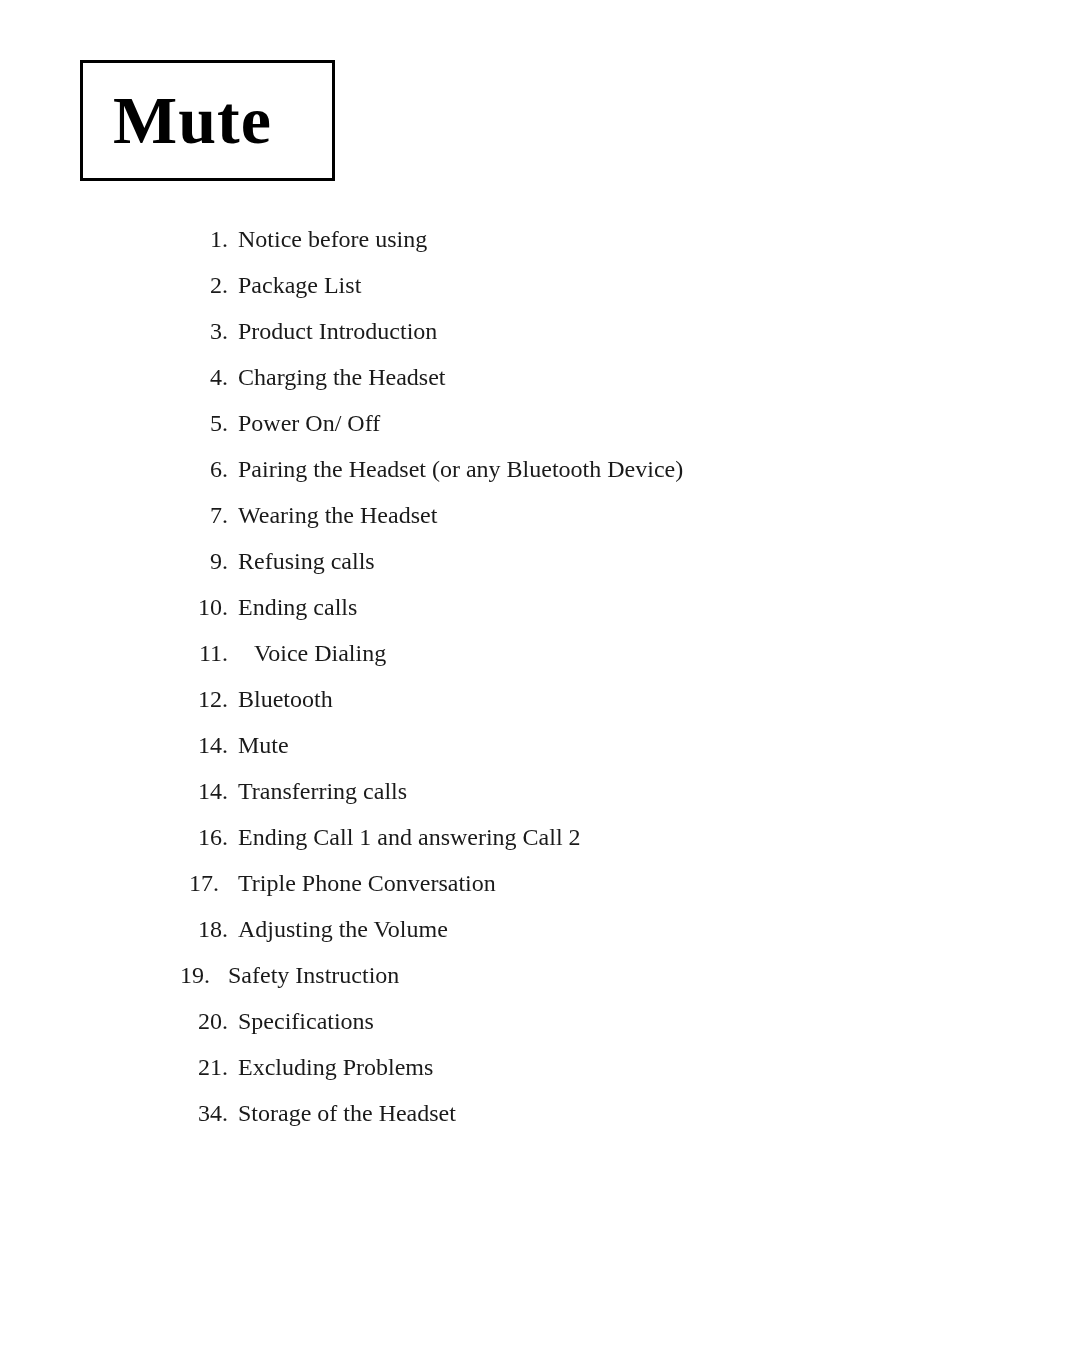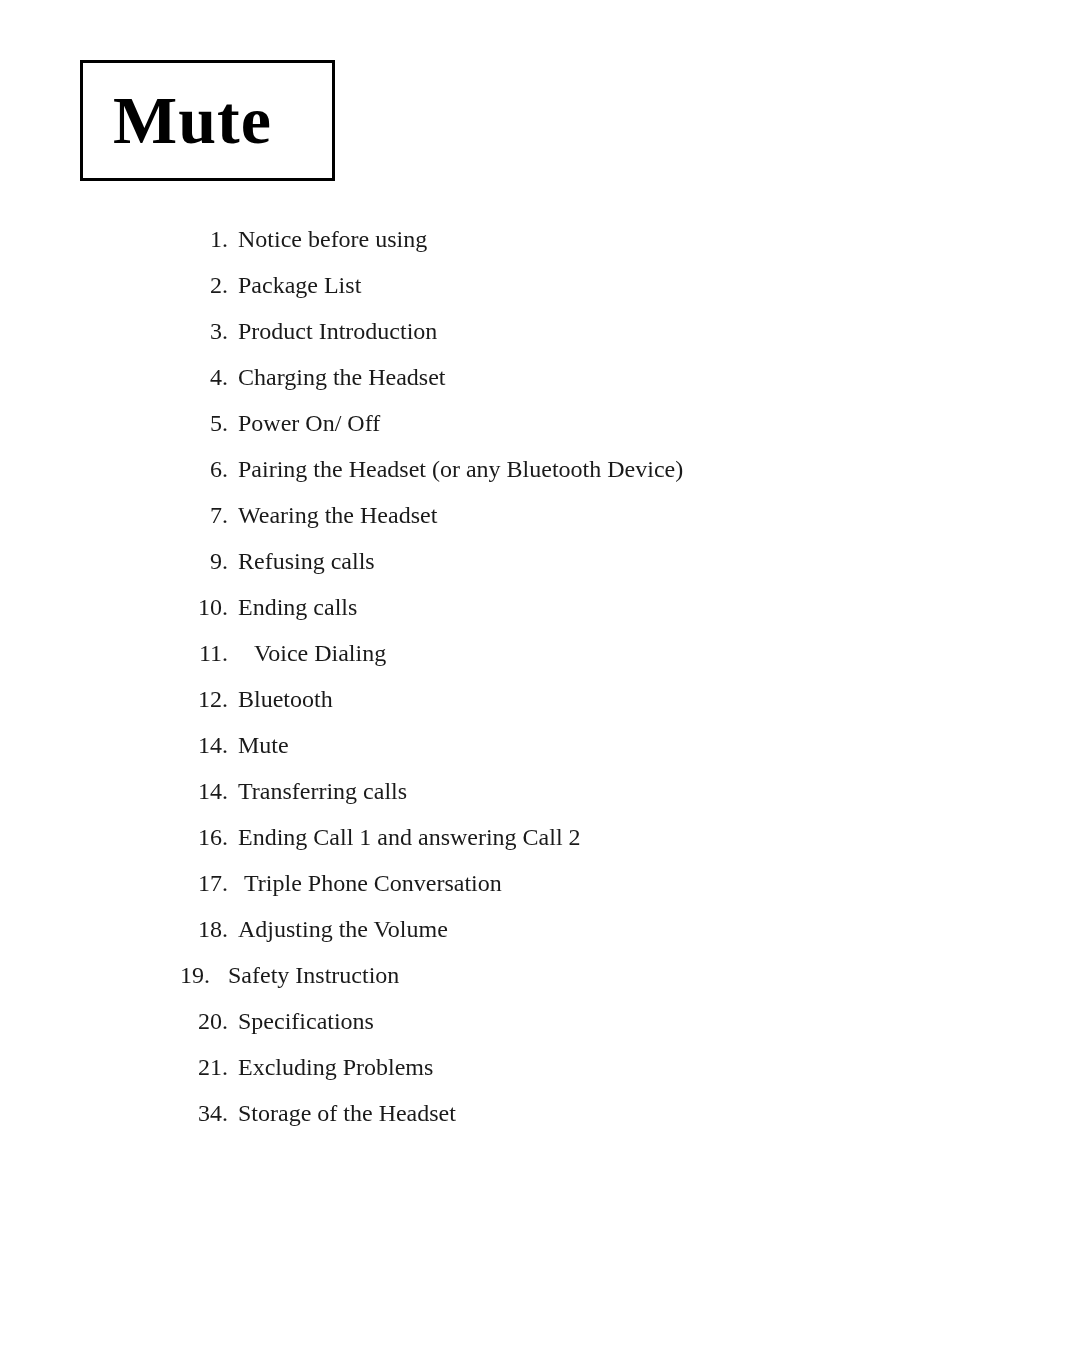--- a/index.html
+++ b/index.html
@@ -70,21 +70,21 @@
       <li><span style="display:inline-block; min-width:48px; text-align:right; margin-right:10px;">5.</span><span>Power On/ Off</span></li>
       <li><span style="display:inline-block; min-width:48px; text-align:right; margin-right:10px;">6.</span><span>Pairing the Headset (or any Bluetooth Device)</span></li>
       <li><span style="display:inline-block; min-width:48px; text-align:right; margin-right:10px;">7.</span><span>Wearing the Headset</span></li>
       <li><span style="display:inline-block; min-width:48px; text-align:right; margin-right:10px;">9.</span><span>Refusing calls</span></li>
       <li><span style="display:inline-block; min-width:48px; text-align:right; margin-right:10px;">10.</span><span>Ending calls</span></li>
       <li><span style="display:inline-block; min-width:48px; text-align:right; margin-right:26px;">11.</span><span>Voice Dialing</span></li>
       <li><span style="display:inline-block; min-width:48px; text-align:right; margin-right:10px;">12.</span><span>Bluetooth</span></li>
       <li><span style="display:inline-block; min-width:48px; text-align:right; margin-right:10px;">14.</span><span>Mute</span></li>
       <li><span style="display:inline-block; min-width:48px; text-align:right; margin-right:10px;">14.</span><span>Transferring calls</span></li>
       <li><span style="display:inline-block; min-width:48px; text-align:right; margin-right:10px;">16.</span><span>Ending Call 1 and answering Call 2</span></li>
-      <li><span style="display:inline-block; min-width:48px; text-align:right; margin-right:16px;">17.</span><span>Triple Phone Conversation</span></li>
+      <li><span style="display:inline-block; min-width:48px; text-align:center; margin-right:10px;">17.</span><span>Triple Phone Conversation</span></li>
       <li><span style="display:inline-block; min-width:48px; text-align:right; margin-right:10px;">18.</span><span>Adjusting the Volume</span></li>
       <li><span style="display:inline-block; min-width:48px; text-align:left; ">19.</span><span>Safety Instruction</span></li>
       <li><span style="display:inline-block; min-width:48px; text-align:right; margin-right:10px;">20.</span><span>Specifications</span></li>
       <li><span style="display:inline-block; min-width:48px; text-align:right; margin-right:10px;">21.</span><span>Excluding Problems</span></li>
       <li><span style="display:inline-block; min-width:48px; text-align:right; margin-right:10px;">34.</span><span>Storage of the Headset</span></li>
     </ul>
 
   
 </div>
 

